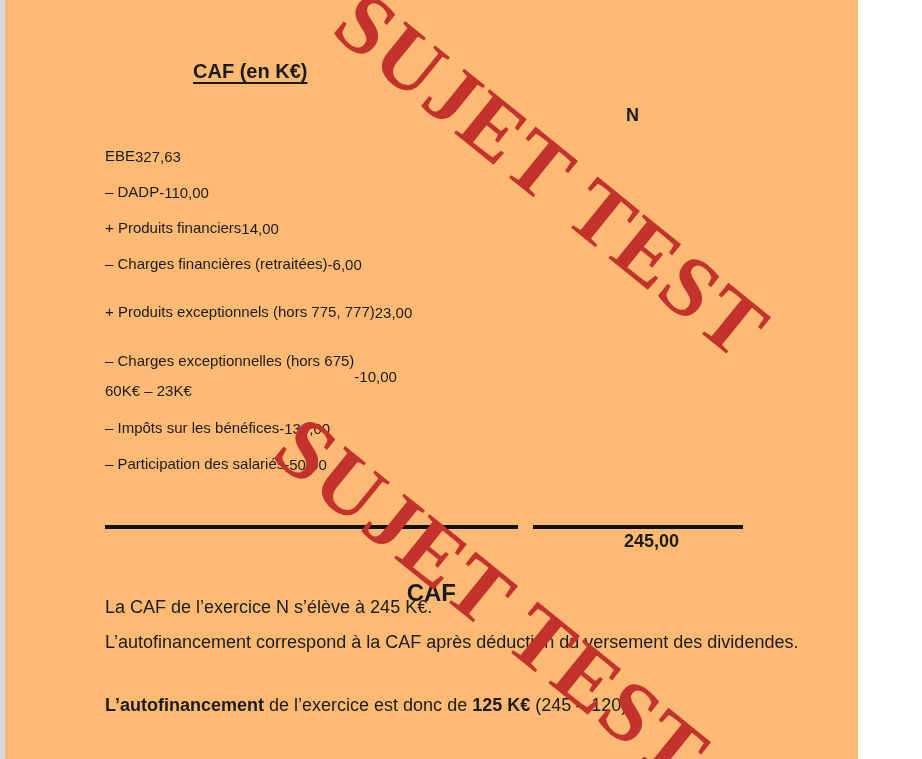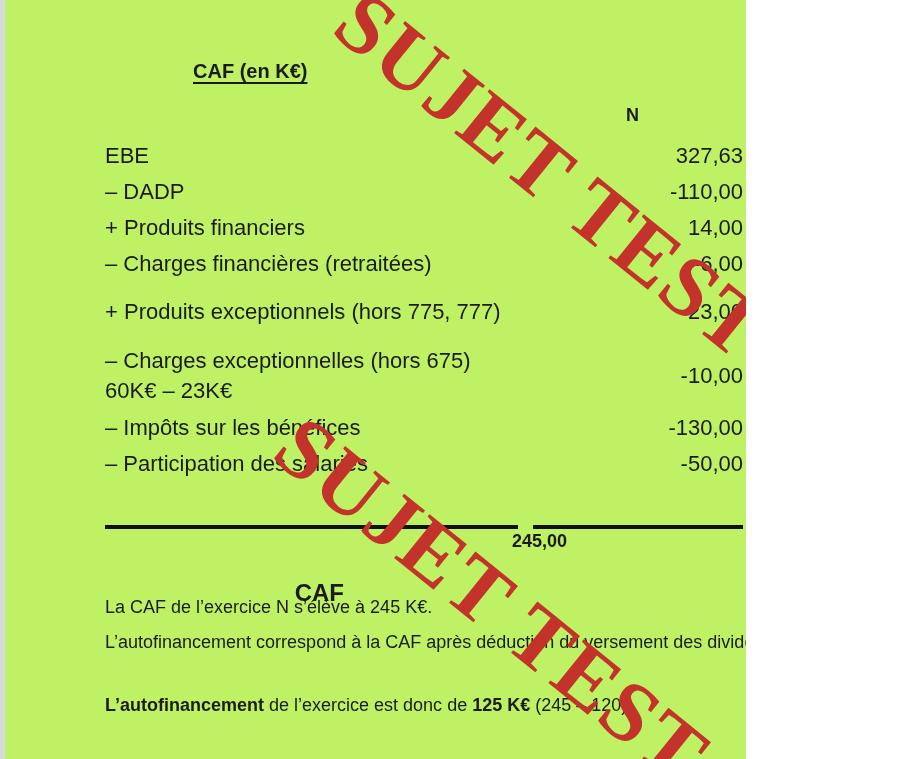--- a/index.html
+++ b/index.html
@@ -2,23 +2,23 @@
 <html><head>
 <meta charset="utf-8">
 <style>
   html, body {
     margin: 0;
     padding: 0;
     background: #ffffff;
   }
   .page {
     position: relative;
-    width: 746px;
+    width: 858px;
     height: 759px;
-    background: #bef264;
+    background: #fdba74;
     overflow: hidden;
     font-family: "Liberation Sans", sans-serif;
     color: #1b1b1d;
   }
   .left-strip {
     position: absolute;
     left: 0; top: 0;
     width: 5px; height: 759px;
     background: #d6d8db;
   }
@@ -38,25 +38,23 @@
     font-size: 18px;
     font-weight: bold;
   }
   .caf-table {
     position: absolute;
     left: 105px; top: 138px;
     width: 638px;
   }
   .row {
     display: flex;
-    justify-content: space-between;
     align-items: center;
-    font-size: 22px;
+    font-size: 15px;
     height: 36px;
-    gap: 10px;
   }
   .row.two-line { height: 60px; }
   .row.two-line-b { height: 68px; }
   .row .lbl { line-height: 30px; }
   .row .val { white-space: nowrap; }
   .total-line {
     position: absolute;
     height: 4px;
     background: #111111;
     top: 525px;

